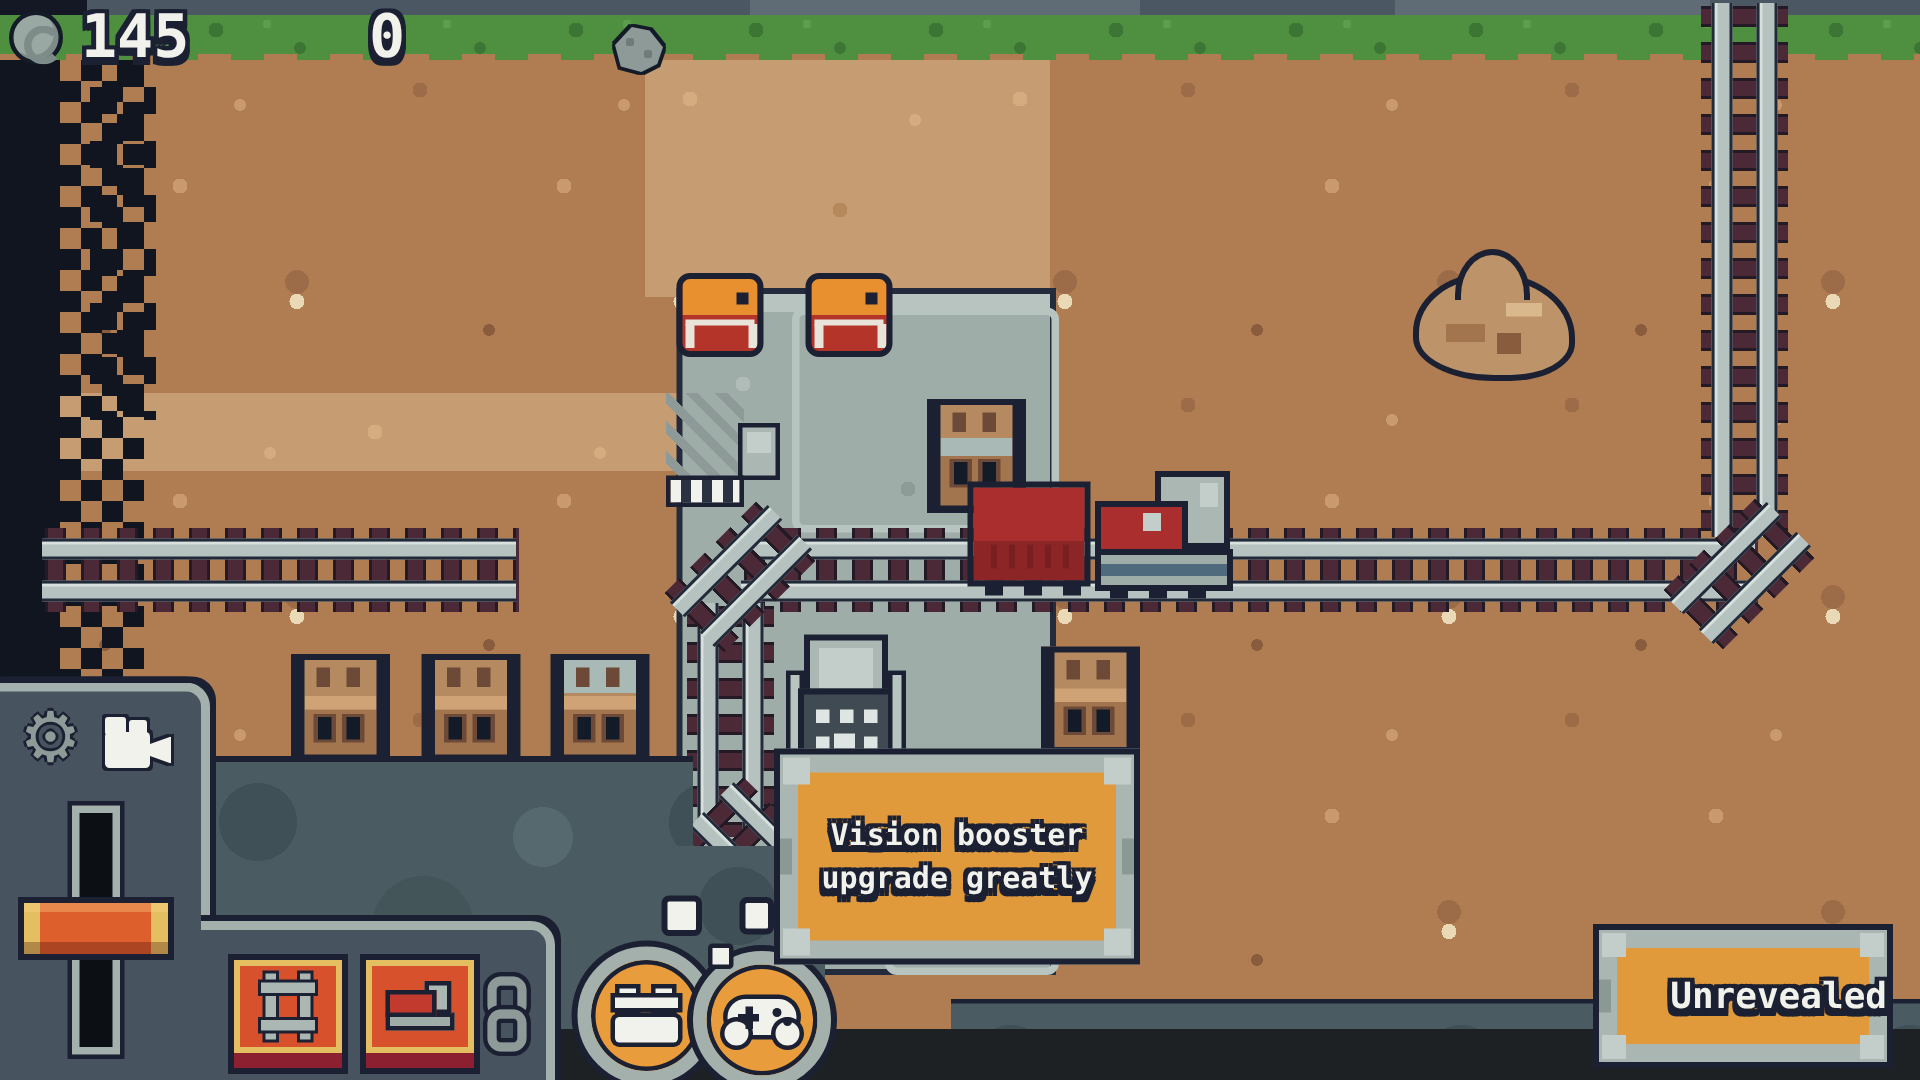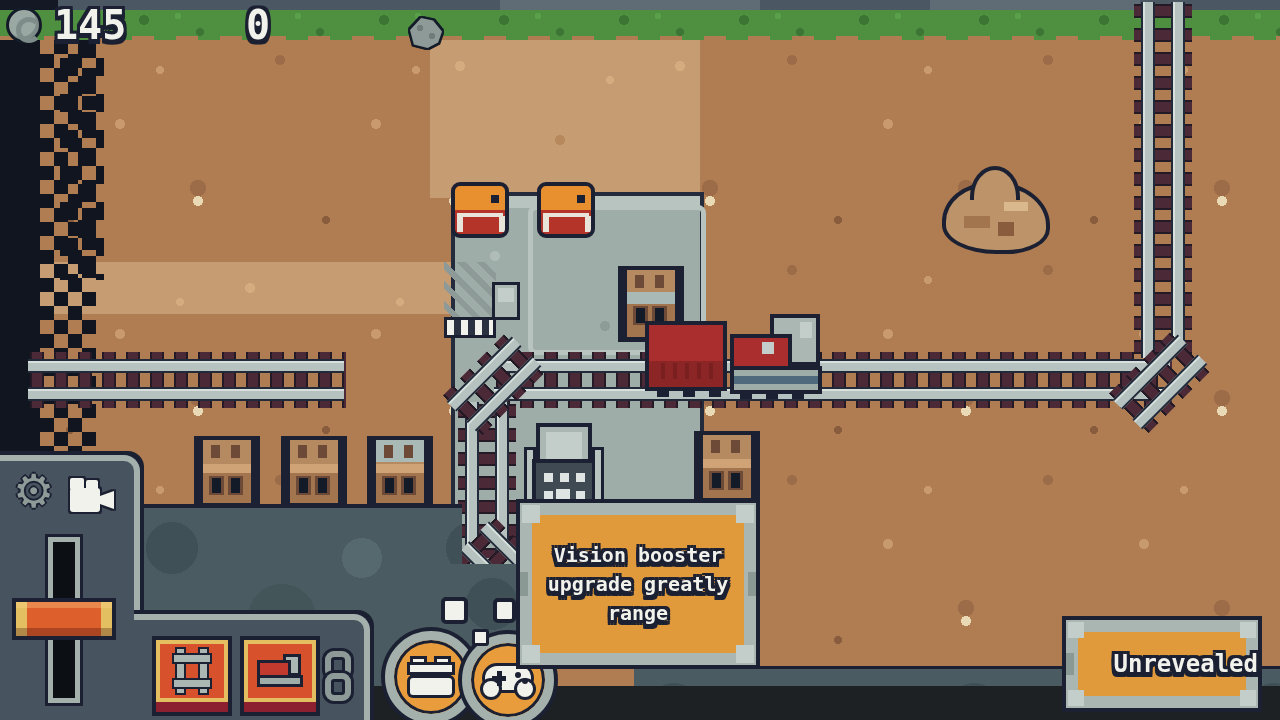--- a/index.html
+++ b/index.html
@@ -220,21 +220,21 @@
   .ip-d2{position:absolute;left:37px;top:14px;width:6px;height:6px;border-radius:50%;background:#1b2032;z-index:1;}
   .white-dot{left:472px;top:629px;width:17px;height:17px;z-index:11;background:#f2f2ec;border:3px solid #1b2032;border-radius:3px;box-sizing:border-box;}
 
   
   .steel-box{z-index:13;background:#a9b6b2;border:4px solid #1b2032;box-sizing:border-box;}
   .steel-inner{position:absolute;left:12px;top:12px;right:12px;bottom:12px;background:#e09a3c;}
   .tab{position:absolute;background:#c3cecb;}
   .tab-d{position:absolute;background:#8a9994;}
   .tt-text{position:absolute;left:0;right:0;top:50%;transform:translateY(-50%);text-align:center;
     font-size:20px;line-height:29px;}
-  .tooltip{left:516px;top:499px;width:244px;height:170px;}
+  .tooltip{left:516px;top:499px;width:244px;height:144px;}
   .unrevealed{left:1062px;top:616px;width:200px;height:96px;}
   .unrev-text{position:absolute;left:0;right:0;top:50%;transform:translateY(-50%);text-align:right;font-size:24px;}
 </style>
 </head>
 <body>
 
 <div class="screen">
 
   <div class="abs top-band"></div>
   <div class="abs band-light" style="left:500px;width:260px;"></div>
@@ -376,21 +376,20 @@
     <div class="steel-inner"></div>
     <div class="tab" style="left:2px;top:2px;width:18px;height:18px;"></div>
     <div class="tab" style="right:2px;top:2px;width:18px;height:18px;"></div>
     <div class="tab" style="left:2px;bottom:2px;width:18px;height:18px;"></div>
     <div class="tab" style="right:2px;bottom:2px;width:18px;height:18px;"></div>
     <div class="tab-d" style="left:0;top:50%;width:8px;height:24px;transform:translateY(-50%);"></div>
     <div class="tab-d" style="right:0;top:50%;width:8px;height:24px;transform:translateY(-50%);"></div>
     <div class="tt-text px">
       <div>Vision booster</div>
       <div>upgrade greatly</div>
-      <div>range</div>
     </div>
   </div>
 
   <div class="abs steel-box unrevealed">
     <div class="steel-inner"></div>
     <div class="tab" style="left:2px;top:2px;width:16px;height:16px;"></div>
     <div class="tab" style="right:2px;top:2px;width:16px;height:16px;"></div>
     <div class="tab" style="left:2px;bottom:2px;width:16px;height:16px;"></div>
     <div class="tab" style="right:2px;bottom:2px;width:16px;height:16px;"></div>
     <div class="tab-d" style="left:0;top:50%;width:8px;height:22px;transform:translateY(-50%);"></div>

